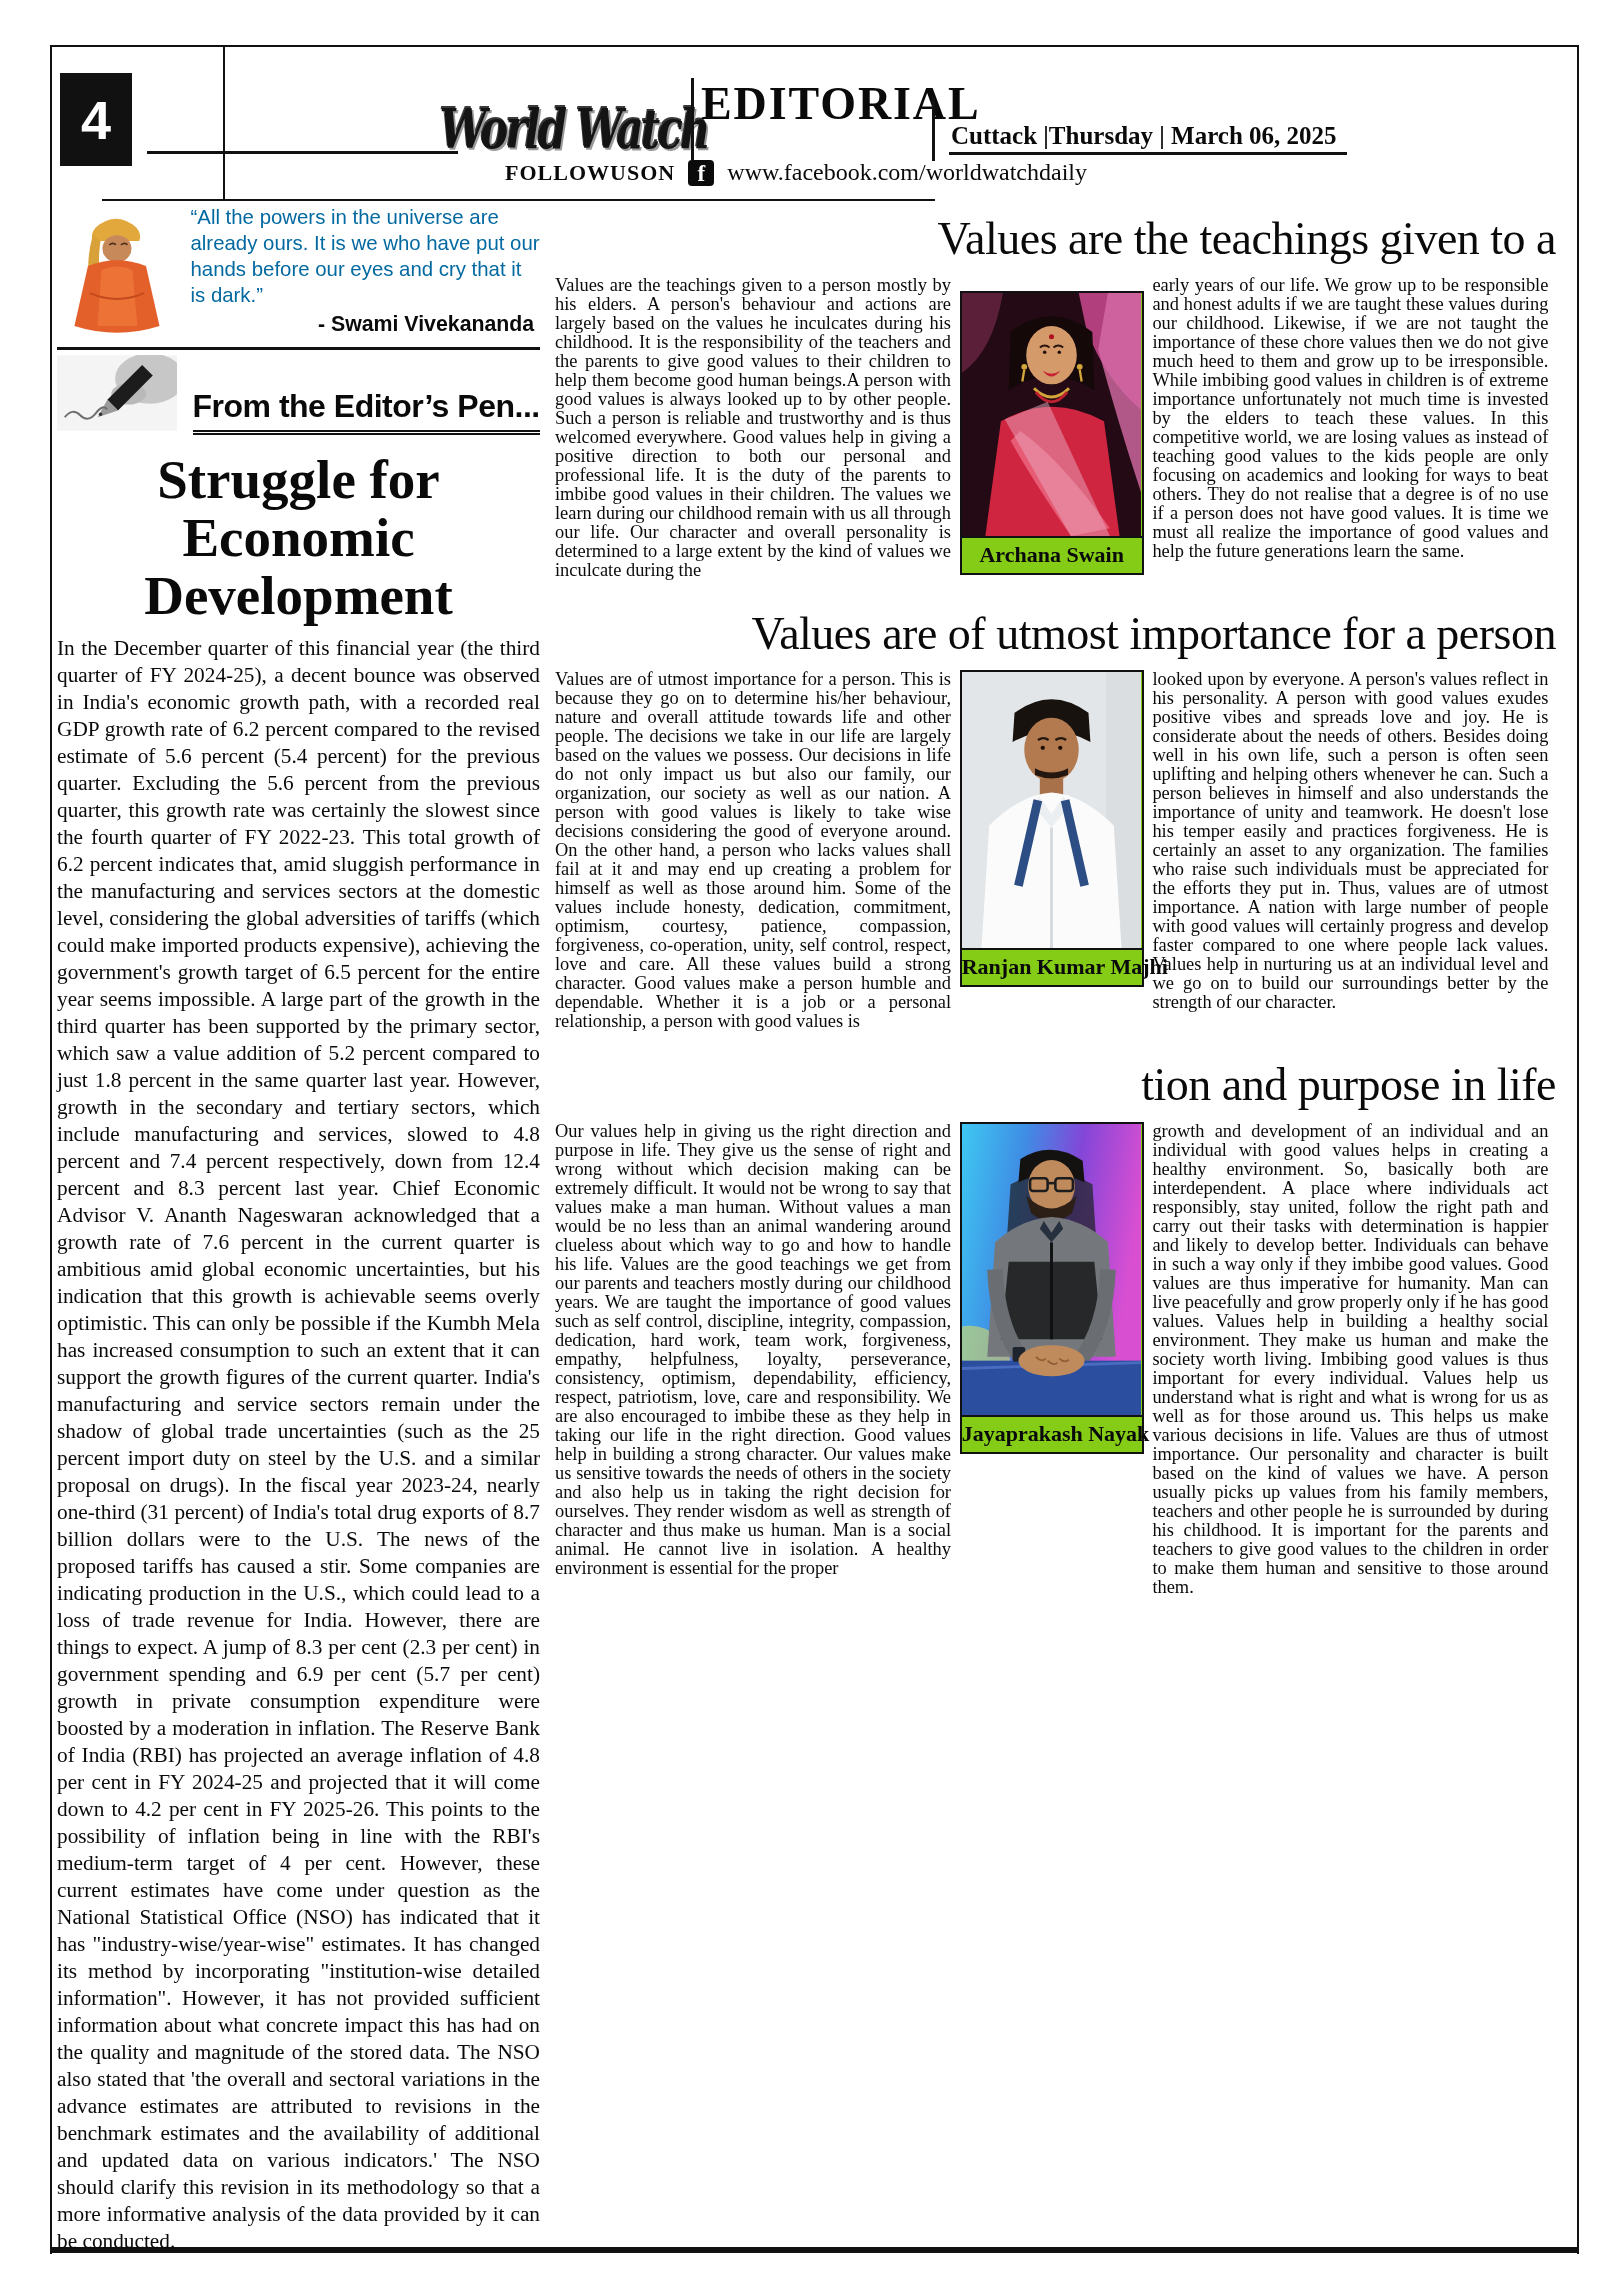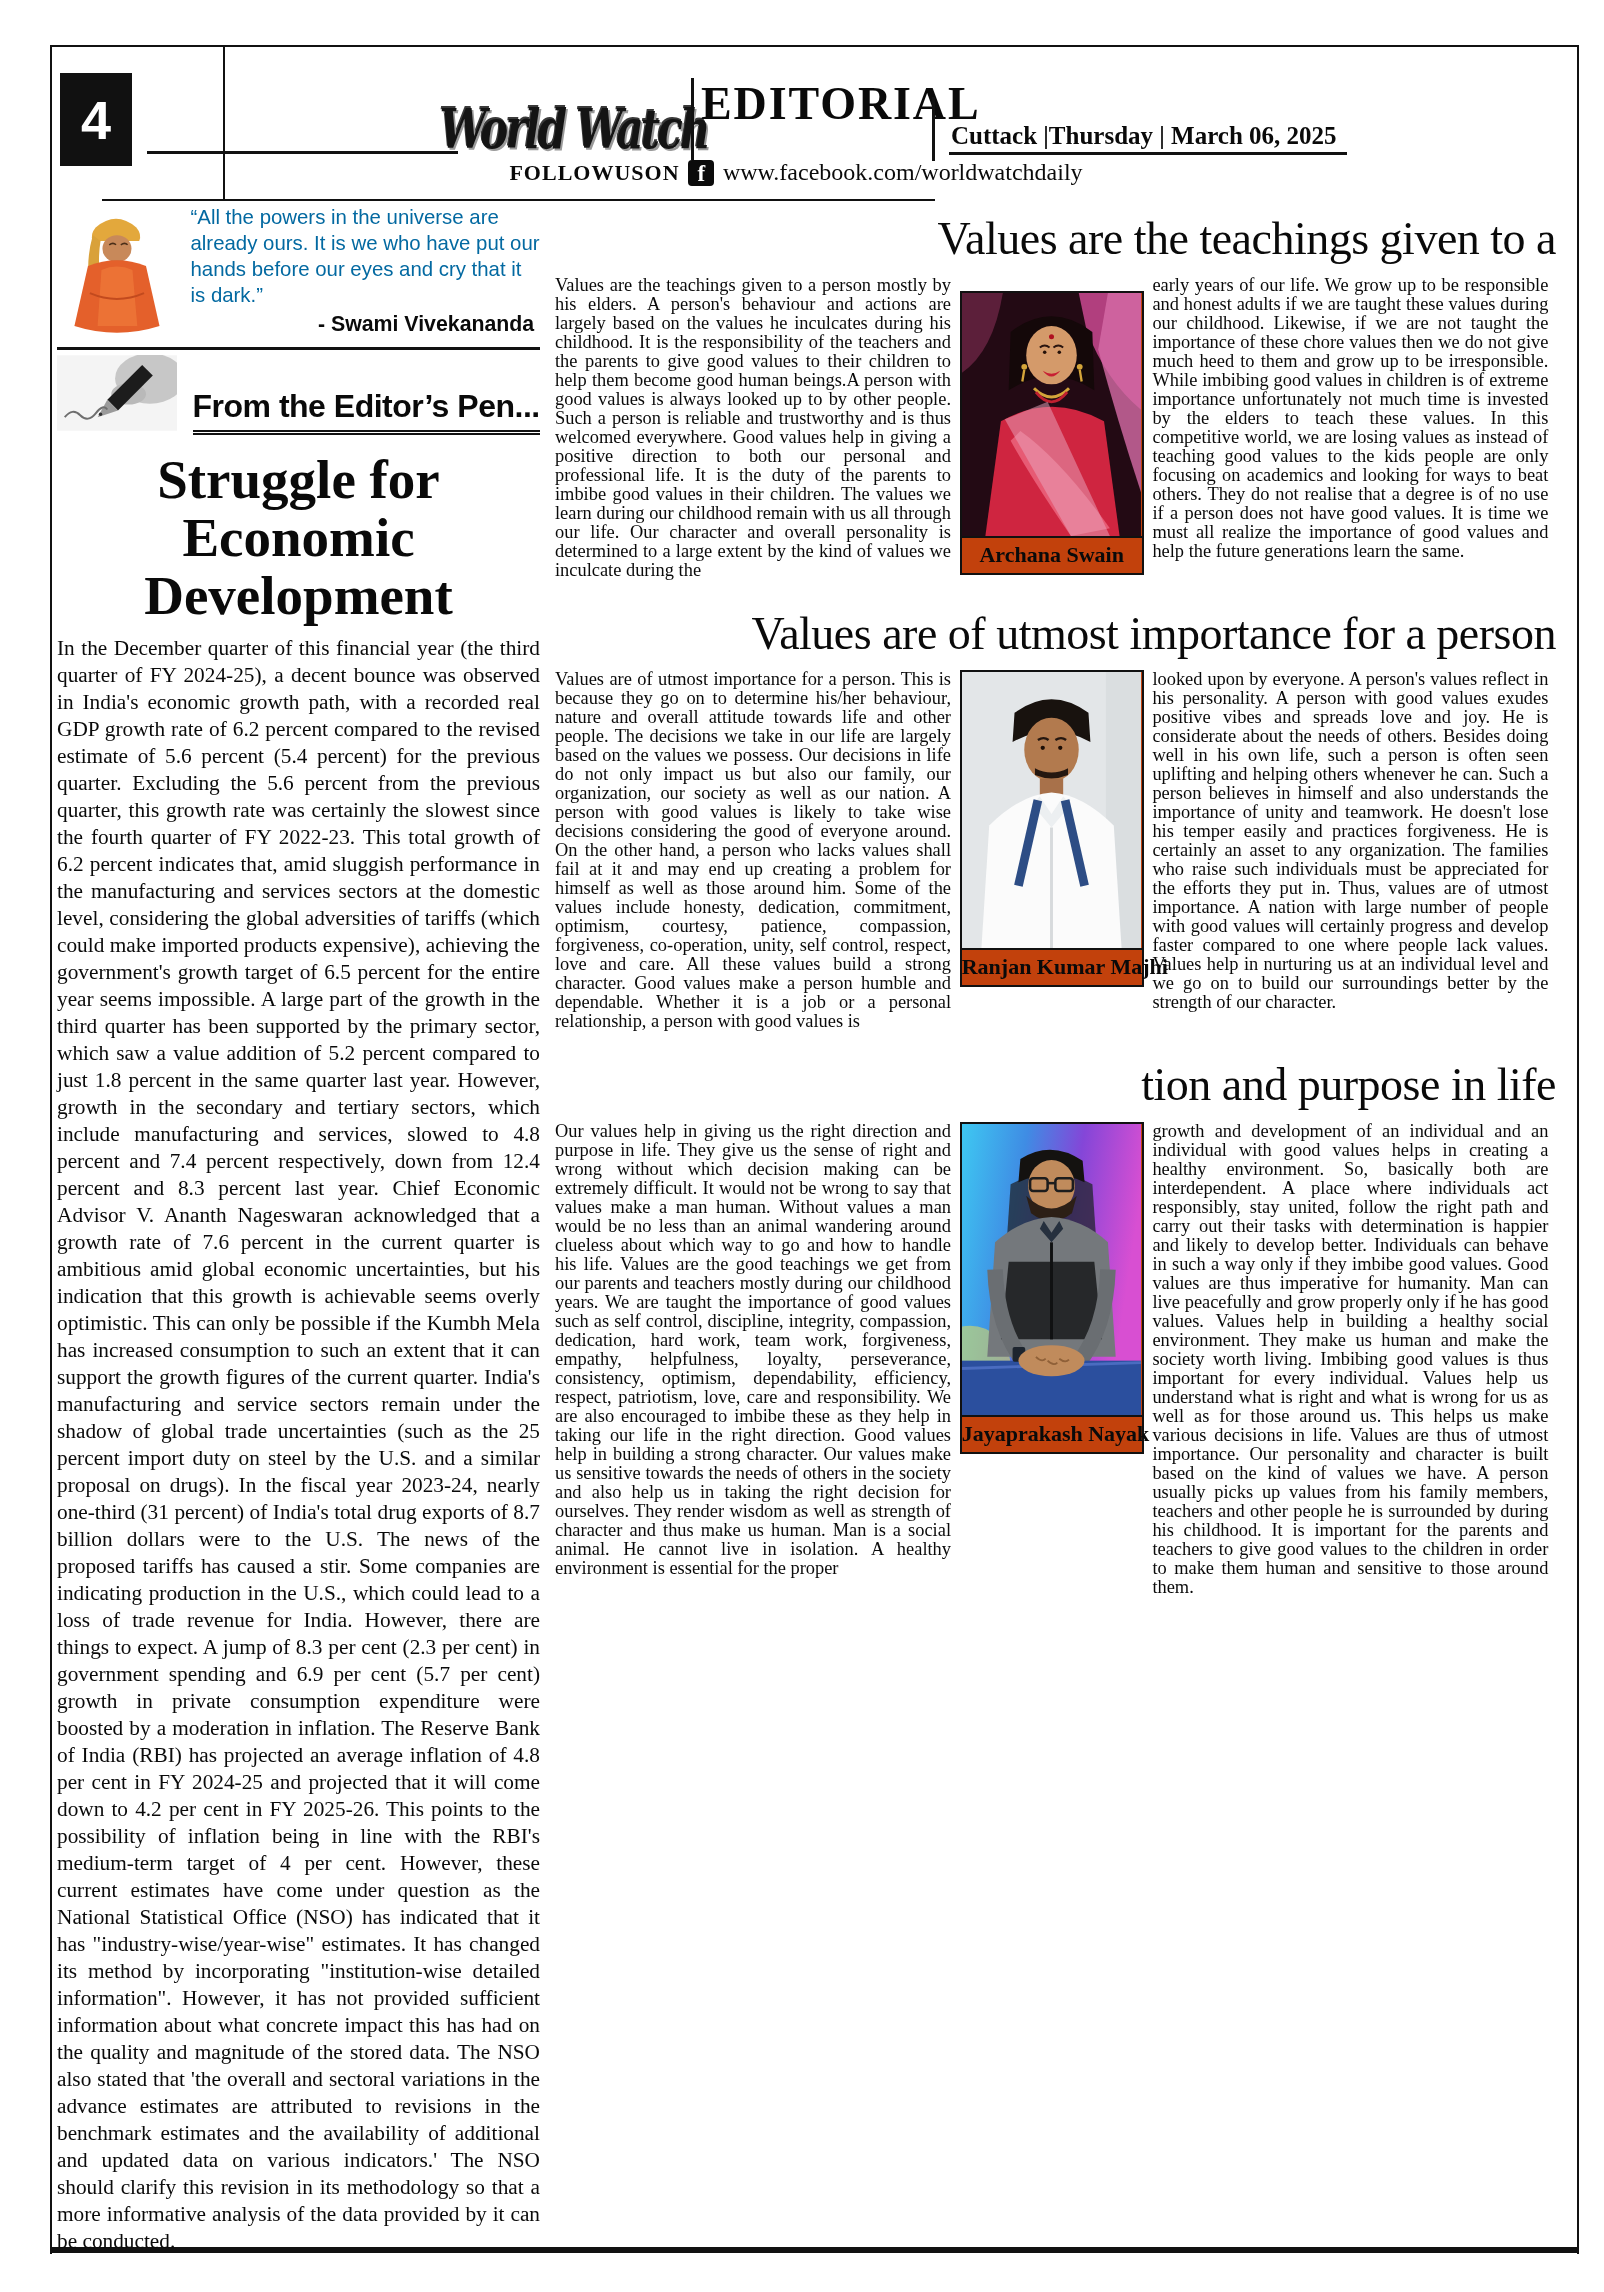--- a/index.html
+++ b/index.html
@@ -16,21 +16,21 @@
   .pageno-box span{color:#fff;font-family:"Liberation Sans",sans-serif;font-weight:bold;font-size:54px;}
   .masthead{position:absolute;left:458px;top:89px;width:231px;height:78px;
     display:flex;align-items:center;justify-content:center;
     font-family:"DejaVu Serif",serif;font-style:italic;font-weight:bold;font-size:42px;
     letter-spacing:-2.9px;color:#141414;transform:scaleY(1.3);transform-origin:center;
     text-shadow:1.9px 1.9px 0 #9a9a9a,-1px -1px 0 #3a3a3a;white-space:nowrap;}
   .section-title{position:absolute;left:701px;top:77px;font-weight:bold;font-size:46px;
     letter-spacing:1.9px;white-space:nowrap;}
   .dateline{position:absolute;left:951px;top:122px;font-weight:bold;font-size:25px;white-space:nowrap;letter-spacing:0px;}
   .follow-row{position:absolute;left:505px;top:155px;width:582px;height:35px;
-    display:flex;align-items:center;justify-content:center;gap:8.7px;}
+    display:flex;align-items:center;justify-content:space-between;gap:8.7px;}
   .follow-label{font-weight:bold;font-size:22px;letter-spacing:1px;}
   .fb-icon{width:26px;height:26px;background:#0b0b0b;border-radius:3.9px;color:#fff;
     display:flex;align-items:flex-end;justify-content:center;font-weight:bold;font-size:23px;
     font-family:"Liberation Serif",serif;line-height:25px;}
   .fb-url{font-size:24px;}
 
   
   .sidebar{position:absolute;left:57px;top:204px;width:483px;}
   .quote-row{display:flex;gap:15.5px;align-items:flex-start;}
   .quote-img{flex:0 0 118px;}
@@ -47,21 +47,21 @@
 
   
   .main{position:absolute;left:555px;top:214px;width:1001px;}
   article{margin-bottom:29px;}
   .headline{text-align:right;font-weight:normal;font-size:46px;line-height:50px;
     letter-spacing:-0.5px;margin:0 0 11.6px 0;}
   .headline span{display:block;white-space:nowrap;}
   .art-row{display:flex;gap:8.7px;}
   .col{width:396px;font-size:18.4px;line-height:19px;text-align:justify;}
   .photo-col{width:184px;flex:0 0 184px;}
-  figure{margin:0;border:2.9px solid #111;background:#c2410c;}
+  figure{margin:0;border:2.9px solid #111;background:#84cc16;}
   figure.push-down{margin-top:15.5px;}
   figure svg{display:block;}
   figcaption{border-top:2.9px solid #111;text-align:center;font-weight:bold;font-size:22px;
     padding:3.9px 0 4.9px 0;white-space:nowrap;}
 </style>
 </head>
 <body>
 
 <div class="hrule" style="left:50px;top:45px;width:1529px;height:1.9px;"></div>
 <div class="vrule" style="left:50px;top:45px;width:1.9px;height:2209px;"></div>

